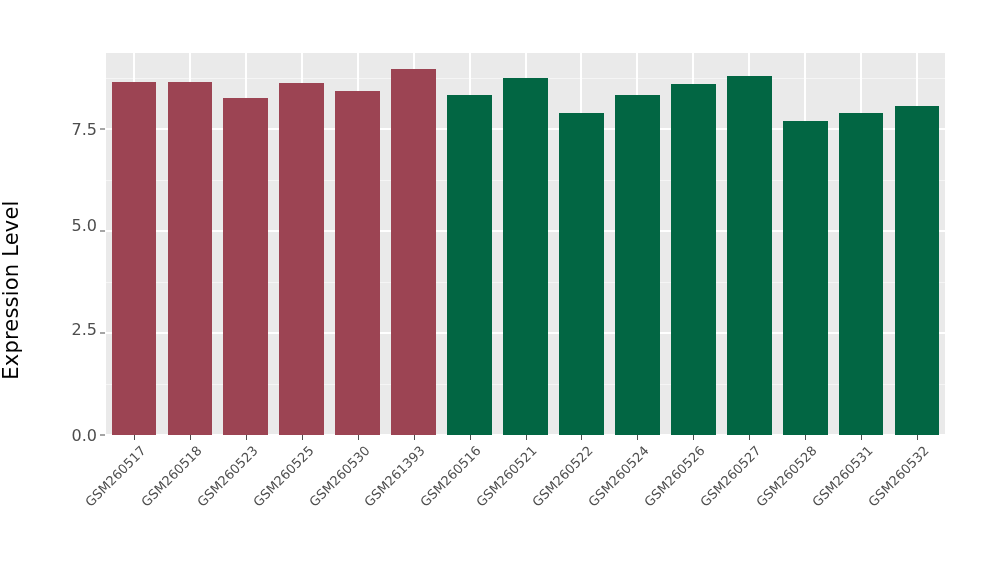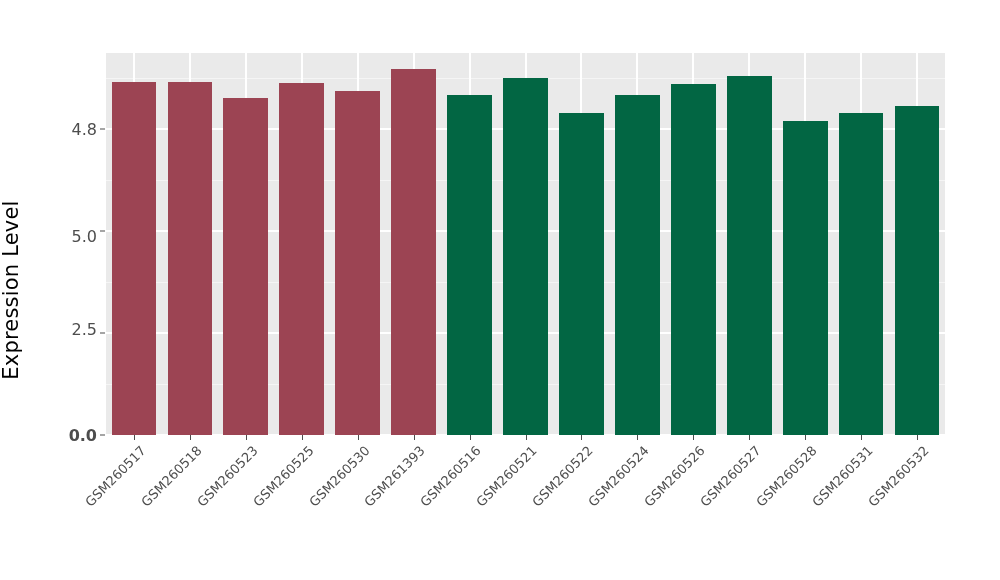--- a/index.html
+++ b/index.html
@@ -150,27 +150,27 @@
 </head>
 <body>
 
 <div id="chart-root">
 
   <div id="y-axis-title">
     <span id="y-axis-title-inner">Expression Level</span>
   </div>
 
   <div id="y-axis">
-      <div class="y-tick" style="top: 435px; font-weight: bold;">0.0</div>
+      <div class="y-tick" style="top: 435px;">0.0</div>
       <div class="y-tickmark" style="top: 435px;"></div>
       <div class="y-tick" style="top: 329px;">2.5</div>
       <div class="y-tickmark" style="top: 332.861px;"></div>
-      <div class="y-tick" style="top: 236px;">5.0</div>
+      <div class="y-tick" style="top: 225px;">5.0</div>
       <div class="y-tickmark" style="top: 230.722px;"></div>
-      <div class="y-tick" style="top: 128.583px;">4.8</div>
+      <div class="y-tick" style="top: 128.583px;">7.5</div>
       <div class="y-tickmark" style="top: 128.583px;"></div>
     </div>
 
   <div id="panel">
     <div id="gridlines">
         <div class="grid-major-h" style="top: 381px;"></div>
         <div class="grid-major-h" style="top: 278.861px;"></div>
         <div class="grid-major-h" style="top: 176.722px;"></div>
         <div class="grid-major-h" style="top: 74.5829px;"></div>
         <div class="grid-minor-h" style="top: 330.93px;"></div>

